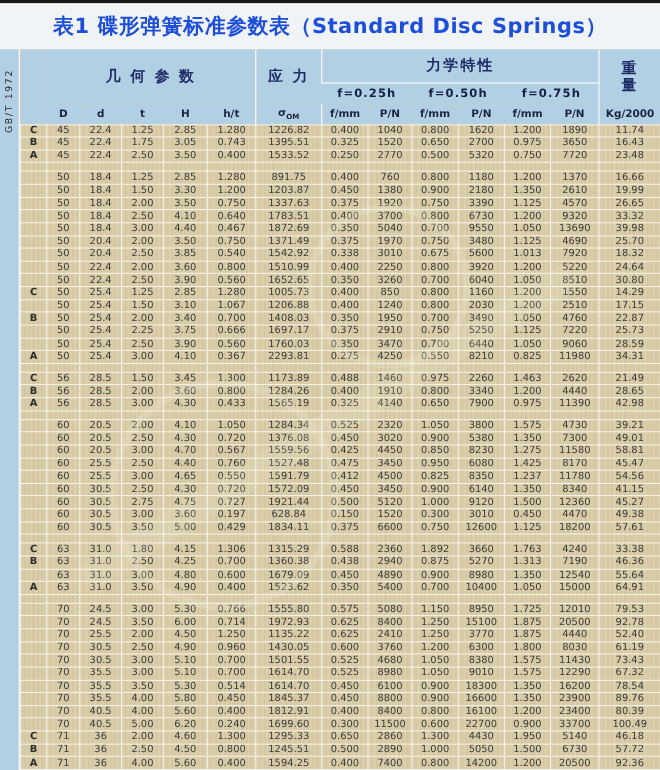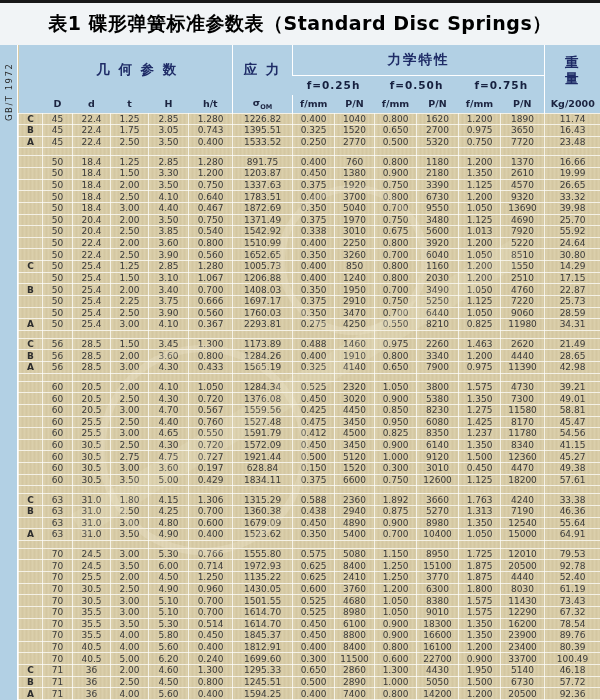--- a/index.html
+++ b/index.html
@@ -2,21 +2,21 @@
 <html><head>
 <meta charset="utf-8">
 <style>
   * { margin:0; padding:0; box-sizing:border-box; }
   html,body { width:600px; height:700px; overflow:hidden; background:#d8cba5;
               font-family:"DejaVu Sans","Liberation Sans",sans-serif; }
   .page { width:600px; height:700px; display:flex; flex-direction:column; position:relative; }
   .top-edge { height:3px; background:#181818; flex:0 0 auto; }
   .title-bar { height:42px; flex:0 0 auto; background:#f1f4f6; display:flex;
                align-items:center; justify-content:center; }
-  .title-bar h1 { font-size:19px; font-weight:bold; color:#000000; letter-spacing:0.5px; }
+  .title-bar h1 { font-size:19px; font-weight:bold; color:#1d4ed8; letter-spacing:0.5px; }
   .content { flex:1 1 auto; display:flex; min-height:0; }
   .gbt-strip { flex:0 0 18px; background:#b2d0e4; border-right:1px solid #ffffff;
                display:flex; justify-content:center; }
   .gbt-strip .vtext { writing-mode:vertical-rl; transform:rotate(180deg);
                font-size:8.5px; color:#2b2b2b; letter-spacing:1.5px; margin-top:4px; height:72px; }
   .table-wrap { flex:1 1 auto; min-width:0; position:relative; }
   table { width:100%; height:100%; border-collapse:collapse; table-layout:fixed; }
   thead th { background:#b2d0e4; font-weight:bold; color:#1e2b66; vertical-align:middle; }
   tr.group-row { height:30px; }
   tr.group-row th { font-size:13.5px; letter-spacing:2px; }
@@ -275,21 +275,21 @@
               <td>2.50</td>
               <td>3.85</td>
               <td>0.540</td>
               <td>1542.92</td>
               <td>0.338</td>
               <td>3010</td>
               <td>0.675</td>
               <td>5600</td>
               <td>1.013</td>
               <td>7920</td>
-              <td>55.92</td>
+              <td>18.32</td>
             </tr>
             <tr>
               <td class="series"></td>
               <td>50</td>
               <td>22.4</td>
               <td>2.00</td>
               <td>3.60</td>
               <td>0.800</td>
               <td>1510.99</td>
               <td>0.400</td>

